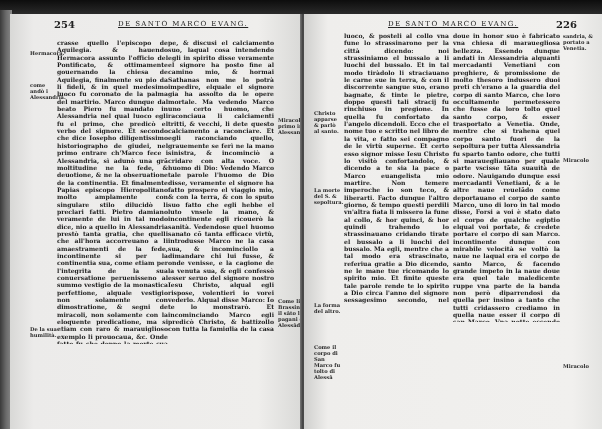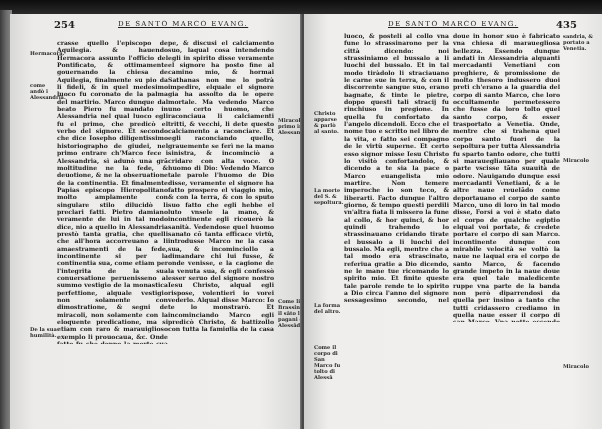--- a/index.html
+++ b/index.html
@@ -39,21 +39,21 @@
   </div>
 
   <div class="note" style="left:268px;top:103px;">Miracolo primo in Alessandria.</div>
   <div class="note" style="left:268px;top:284px;">Come li Brassinaro il sāto li pagani di Alessādria.</div>
 </div>
 
 <div class="gutter"></div>
 
 <div class="page right">
   <div class="running-head" style="left:84px;">DE SANTO MARCO EVANG.</div>
-  <div class="folio" style="left:252px;">435</div>
+  <div class="folio" style="left:252px;">226</div>
 
   <div class="note" style="left:10px;top:96px;">Christo apparse &amp; parlò al santo.</div>
   <div class="note" style="left:10px;top:173px;">La morte del S. &amp; sepoltura.</div>
   <div class="note" style="left:10px;top:288px;">La forma del altro.</div>
   <div class="note" style="left:10px;top:330px;">Come il corpo di San Marco fu tolto di Alessā</div>
 
   <div class="col" style="left:40px;top:18px;width:105px;height:272px;overflow:hidden;">
     <p>luoco, &amp; posteli al collo vna fune lo strassinarono per la città dicendo: noi strassiniamo el bussalo a li luochi del bussalo. Et in tal modo tiràdolo li straciauano le carne sue in terra, &amp; con il discorrente sangue suo, erano bagnate, &amp; tinte le pietre, doppo questi tali stracij fu rinchiuso in pregione. In quella fu confortato da l'angelo dicendoli. Ecco che el nome tuo e scritto nel libro de la vita, e fatto sei compagno de le virtù superne. Et certo esso signor misse Iesu Christo lo visitò confortandolo, &amp; dicendo a te sia la pace o Marco euangelista mio martire. Non temere imperoche io son teco, &amp; liberarti. Facto dunque l'altro giorno, &amp; tempo questi perdili vn'altra fiata li missero la fune al collo, &amp; hor quinci, &amp; hor quindi trahendo lo strassinauano cridando tirate el bussalo a li luochi del bussalo. Ma egli, mentre che a tal modo era strascinato, referiua gratie a Dio dicendo, ne le mane tue ricomando lo spirito mio. Et finite queste tale parole rende te lo spirito a Dio circa l'anno del signore sessagesimo secondo, nel tempo di Nerone Imperatore. Et volendo li pagani abrusarlo, incontinente l'aere si fu turbato, &amp; venne vna grande tempesta con grãde rumore di troni, &amp; corruscauano le fagiete dal cielo per modo che ogniuno si sforzaua scampare, &amp; qui lassorono el santo corpo senza farli alcuna lesione, &amp; incolumente gli christiani presono el corpo suo, &amp; con ogni riuerēza lo sepelirono ne la chiesa. Fu la forma del beato Marco i questo modo, era egli de naso longo, haueua le ciglie alte, era bello de li occhi, con alta fronte, haueua etiam la barba longa, &amp; de ottima fattezza, era de mediocre età, con li capelli alquanto canuti, era continente di affetto. Pieno de la diuina gratia. Nel trecento sessantasette anni de la incarnatione del signor, nel tempo di Leone imperatore li Venetiani transferirno el corpo di santo Marco de Alessandria a Venetia,</p>
   </div>
 

